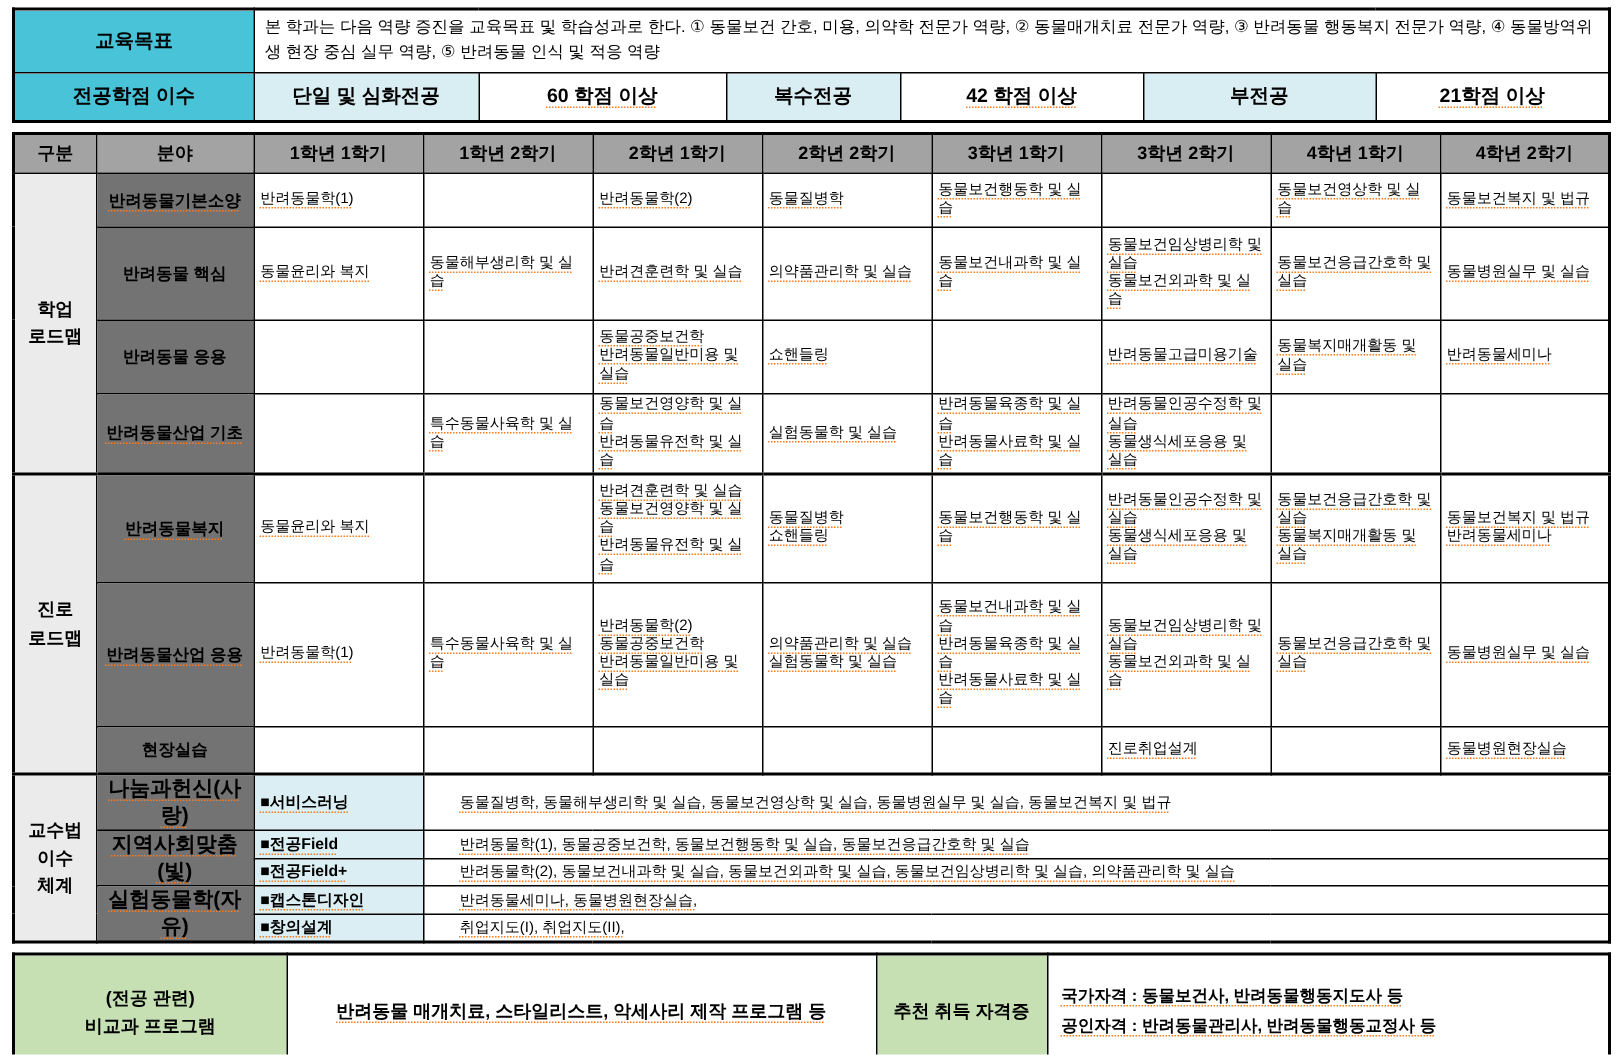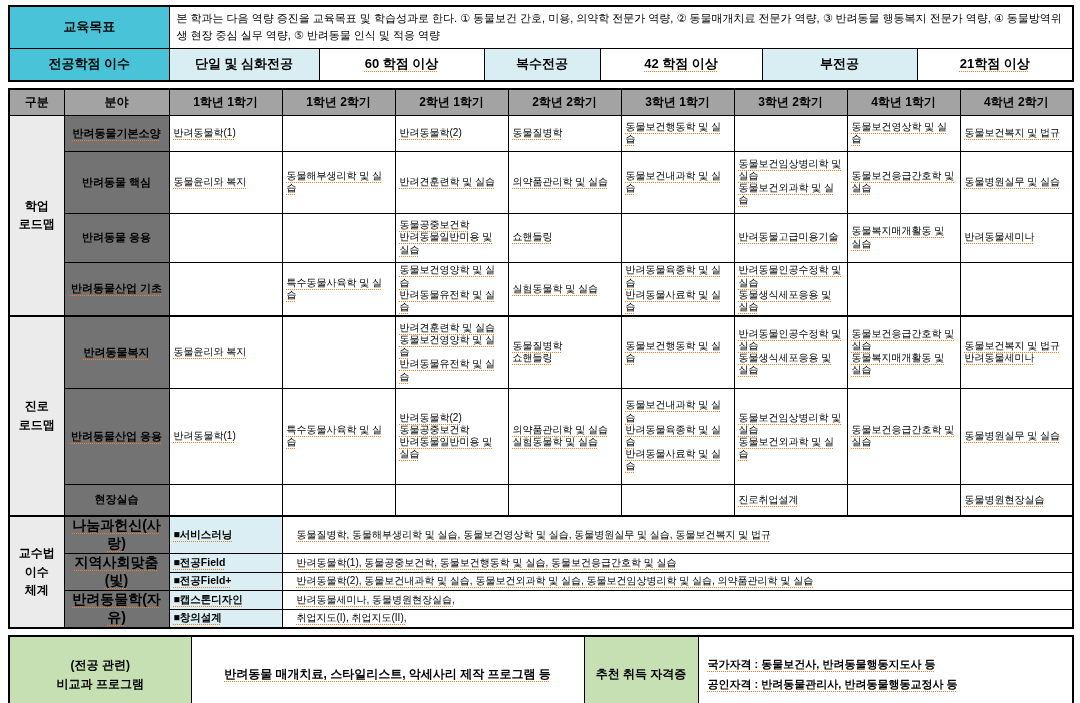--- a/index.html
+++ b/index.html
@@ -24,21 +24,21 @@
   .goal-text{font-size:11px;font-weight:400;text-align:left;padding:2px 7px;line-height:1.6;margin-top:40px;}
   .cname{font-weight:700;font-size:13px;text-align:center;}
   .cval{font-weight:700;font-size:13px;text-align:center;background:#fff;}
   .lib{font-size:11px;font-weight:700;text-align:left;padding:1px 7px;line-height:1.45;}
   .ghead{font-weight:700;font-size:12px;text-align:center;}
   .gubun{font-weight:700;font-size:12px;text-align:center;white-space:pre-line;line-height:1.55;}
   .field{font-weight:700;font-size:11px;text-align:center;}
   .course{font-size:10px;text-align:left;padding:1px 4px;line-height:1.22;white-space:pre-line;background:#fff;}
   .pcat{font-size:14px;}
   .method{font-size:10.5px;font-weight:700;text-align:left;padding:0 4px;}
-  .plist{font-size:10px;text-align:left;padding:0 14px;background:#fff;}
+  .plist{font-size:10px;text-align:left;padding:0 24px;background:#fff;}
   .lbl2{font-size:12px;font-weight:700;text-align:center;white-space:pre-line;line-height:1.6;}
   .progs{font-size:12px;font-weight:700;text-align:center;background:#fff;}
   .certs{font-size:11px;font-weight:700;text-align:left;padding:18px 9px;line-height:1.8;background:#fff;}
 
   
   .sq{text-decoration:underline dotted #FF7A1A;text-decoration-thickness:1px;text-underline-offset:3px;}
 
   
   tr.rowA1{height:42px;} tr.rowA2{height:33px;} tr.rowB{height:32px;}
   tr.hrow{height:26px;}
@@ -219,21 +219,21 @@
     <tr class="prow">
       <td class="field pcat sq" rowspan="2">지역사회맞춤(빛)</td>
       <td class="method sq">■전공Field</td>
       <td class="plist sq" colspan="7">반려동물학(1), 동물공중보건학, 동물보건행동학 및 실습, 동물보건응급간호학 및 실습</td>
     </tr>
     <tr class="prow">
       <td class="method sq">■전공Field+</td>
       <td class="plist sq" colspan="7">반려동물학(2), 동물보건내과학 및 실습, 동물보건외과학 및 실습, 동물보건임상병리학 및 실습, 의약품관리학 및 실습</td>
     </tr>
     <tr class="prow">
-      <td class="field pcat sq" rowspan="2">반려동물학(자유)</td>
+      <td class="field pcat sq" rowspan="2">실험동물학(자유)</td>
       <td class="method sq">■캡스톤디자인</td>
       <td class="plist sq" colspan="7">반려동물세미나, 동물병원현장실습,</td>
     </tr>
     <tr class="prow">
       <td class="method sq">■창의설계</td>
       <td class="plist sq" colspan="7">취업지도(I), 취업지도(II),</td>
     </tr>
   </tbody>
     </table>
 

